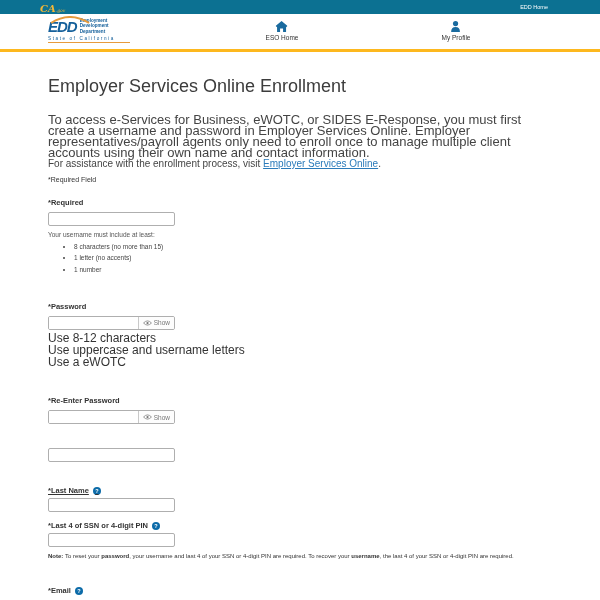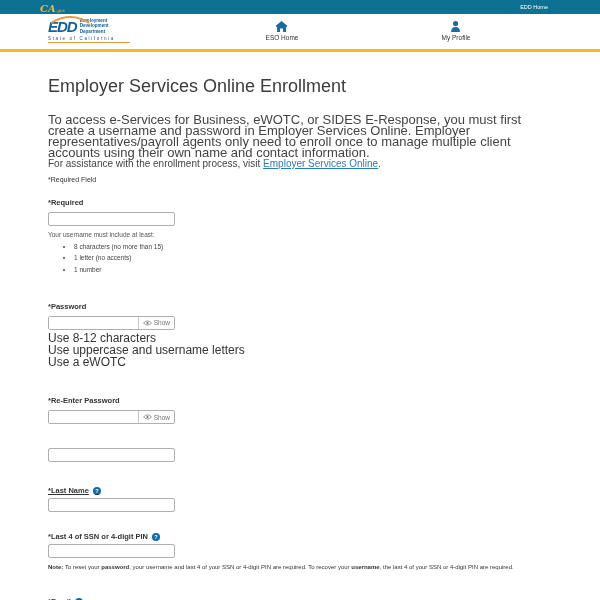--- a/index.html
+++ b/index.html
@@ -83,21 +83,21 @@
   .rules-list li { font-size: 6.5px; color: #444; margin-top: 4.5px; list-style: disc; }
   .pw-rule { font-size: 12px; color: #333; line-height: 9.5px; margin-top: 2.5px; }
   .pw-rule:first-of-type { margin-top: 4px; }
   .note { margin-top: 5px; font-size: 6px; color: #333; line-height: 8px; }
   .note b { font-weight: bold; }
   .g-username { margin-top: 8px; }
   .g-password { margin-top: 22px; }
   .g-repassword { margin-top: 22px; }
   .g-firstname { margin-top: 24px; }
   .g-lastname { margin-top: 24px; text-decoration: underline; }
-  .g-ssn { margin-top: 20px; }
+  .g-ssn { margin-top: 9px; }
   .g-email { margin-top: 26px; }
 </style>
 </head>
 <body>
 
 <div class="topbar">
   <a class="ca-logo"><span class="ca">CA</span><span class="gov">.gov</span></a>
   <a class="topbar-link">EDD Home</a>
 </div>
 

